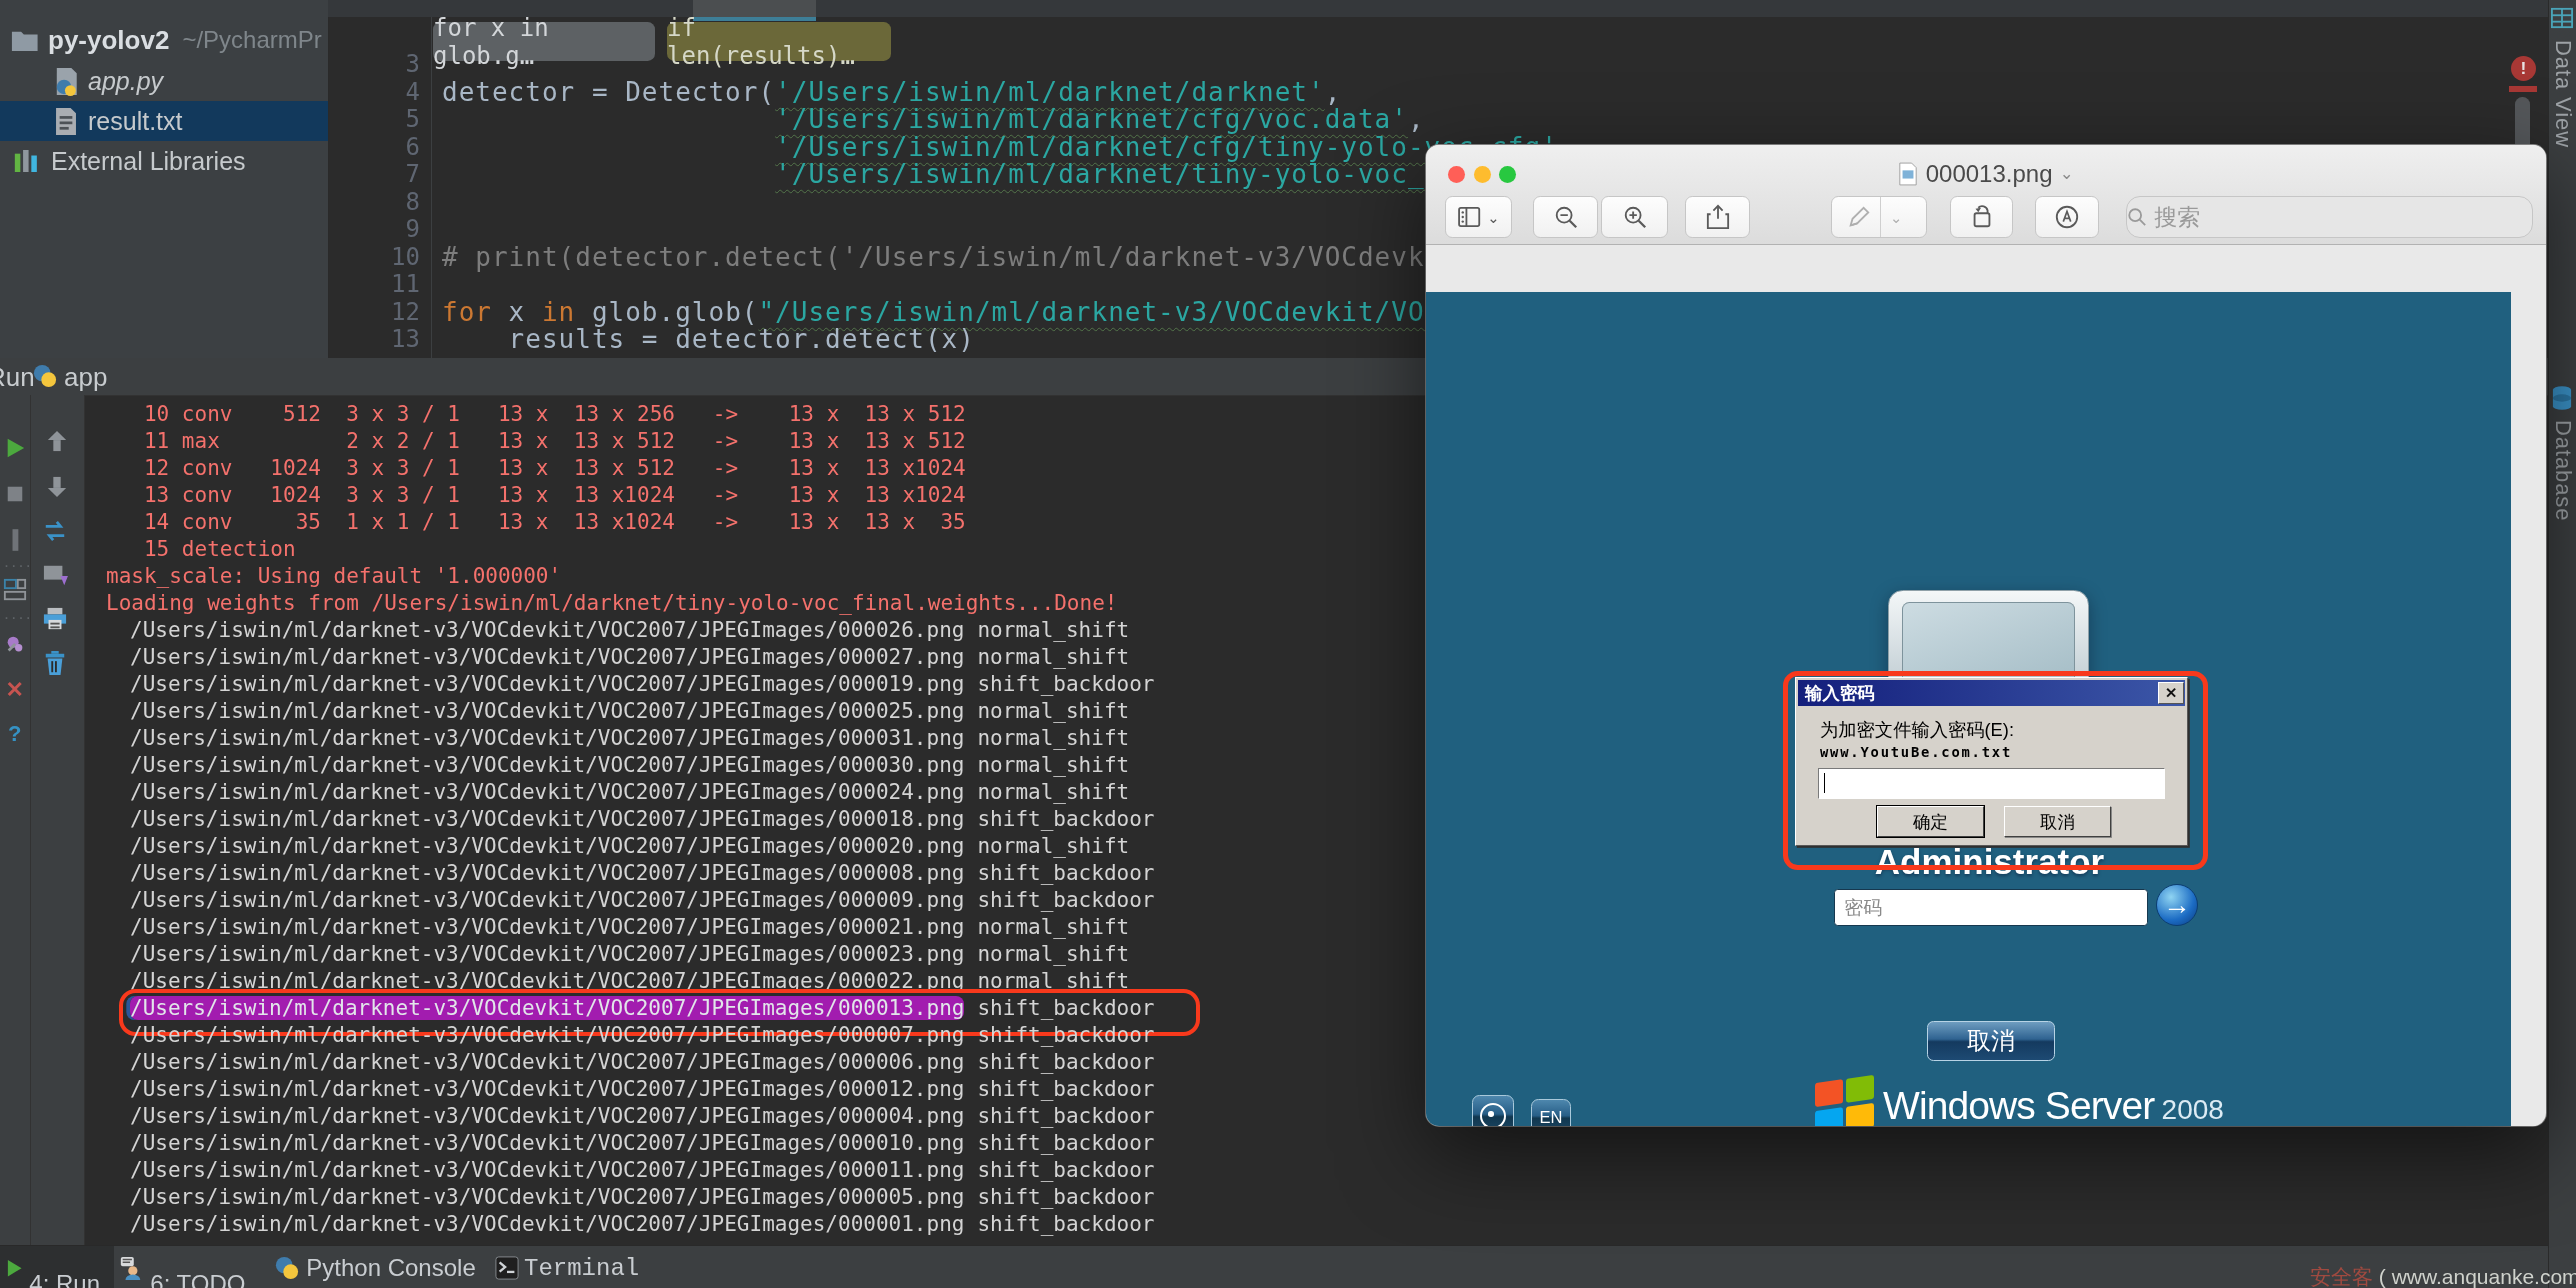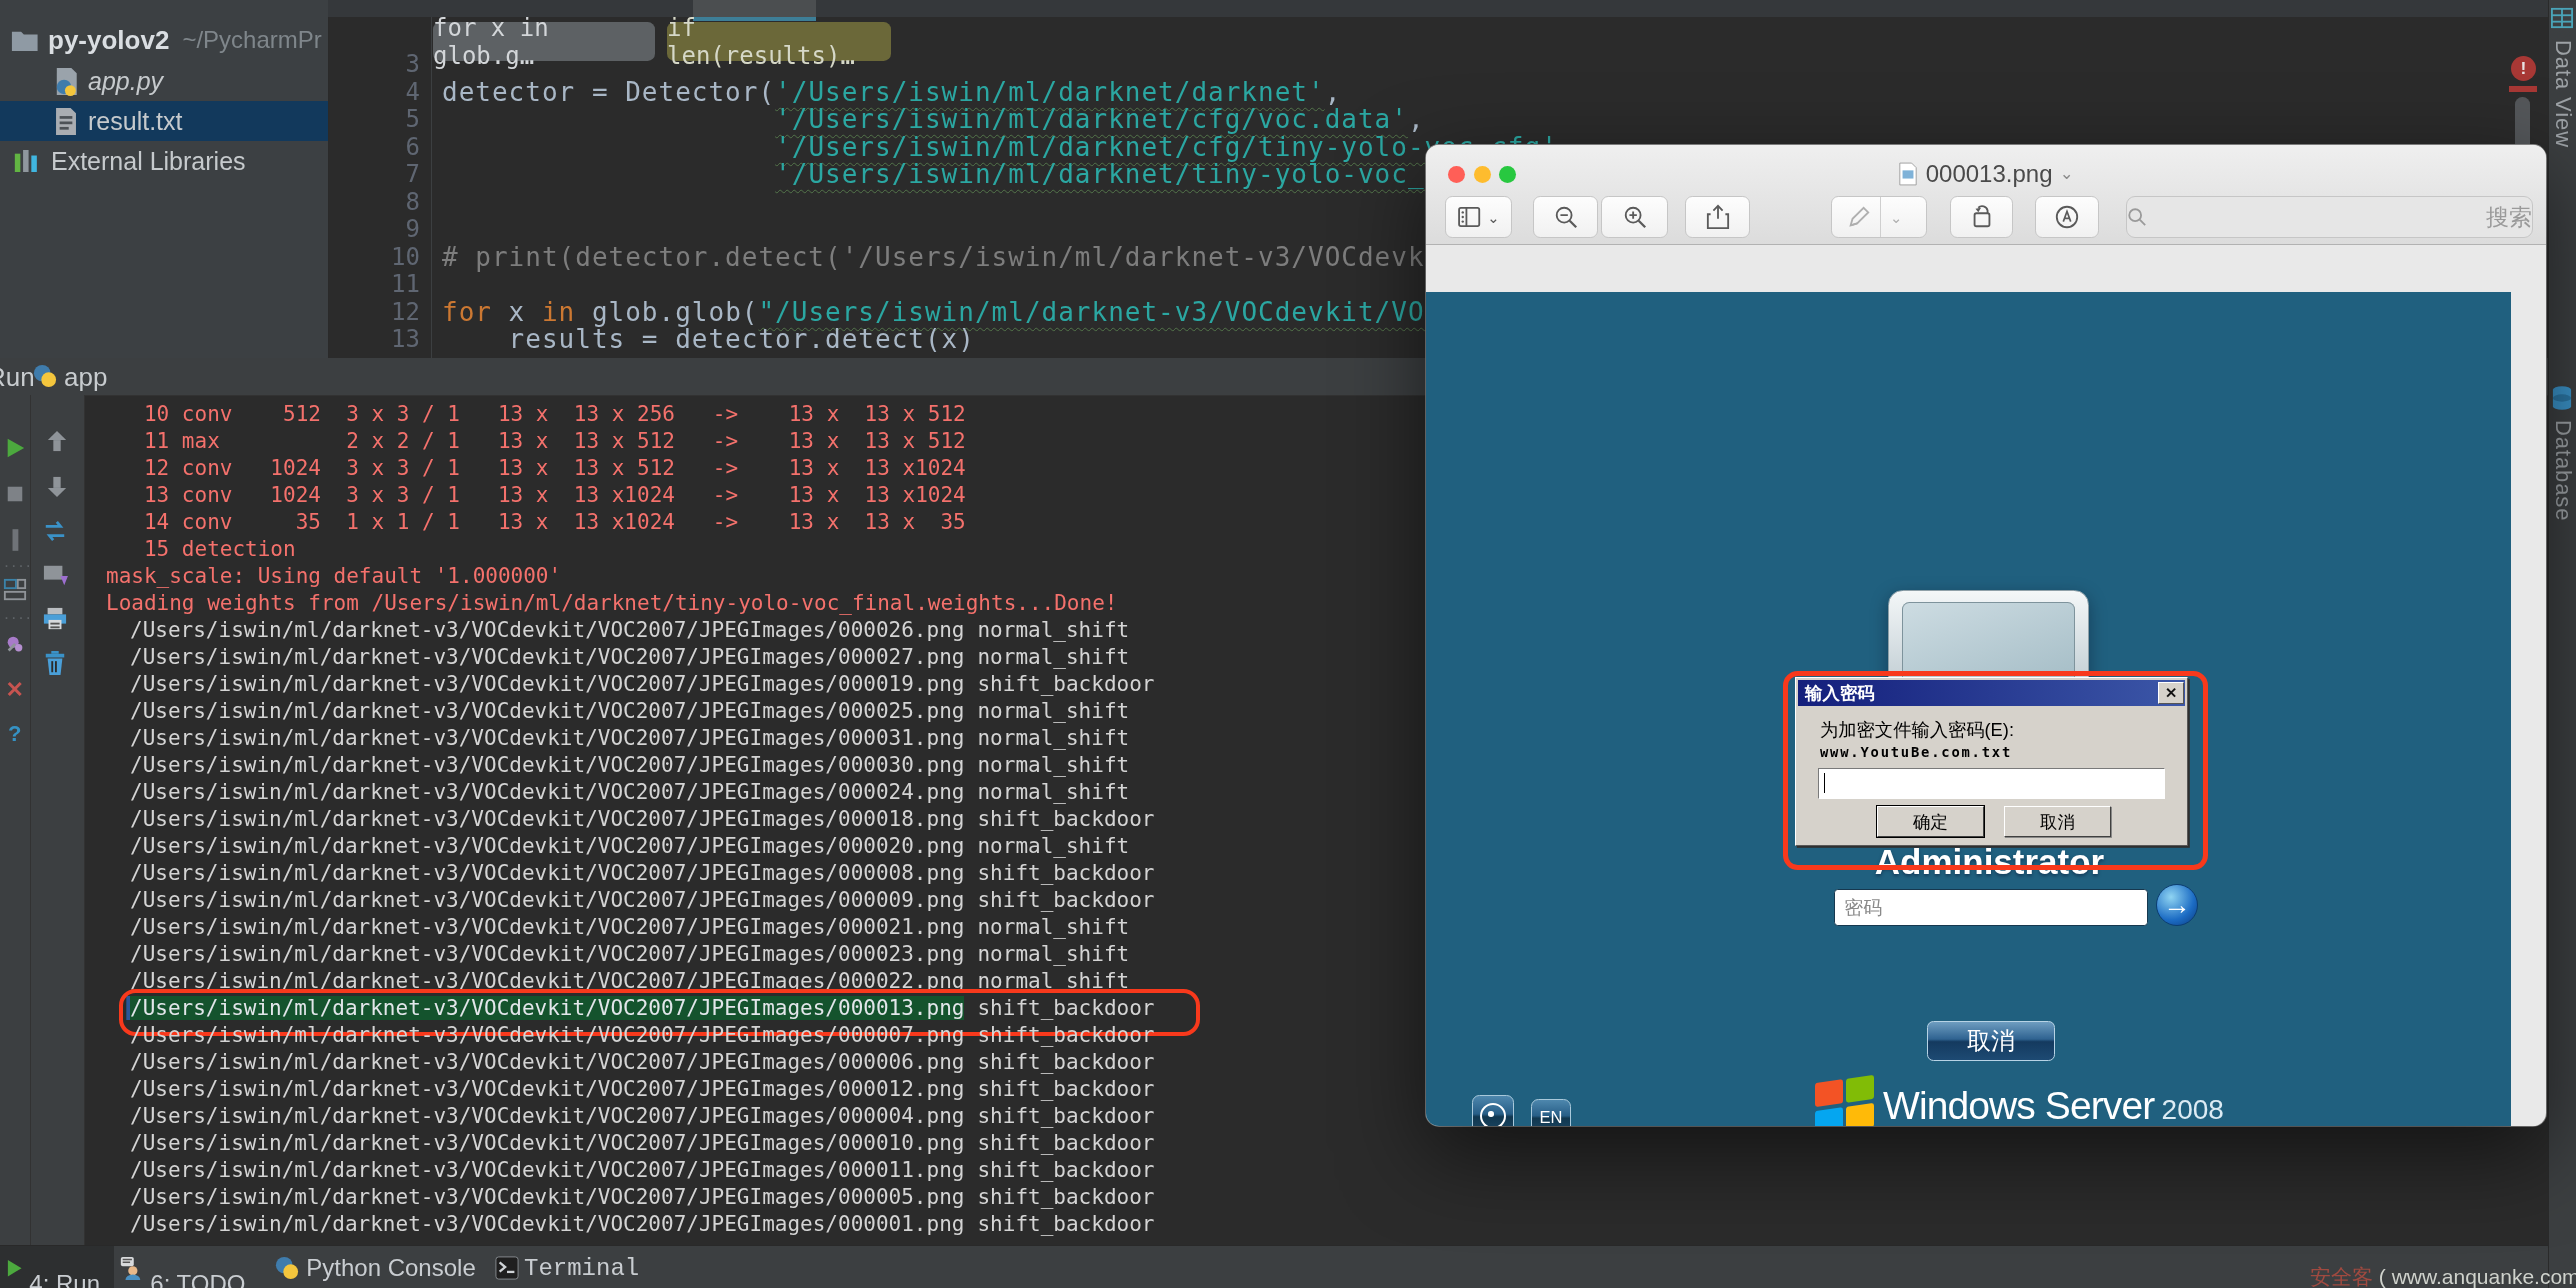--- a/index.html
+++ b/index.html
@@ -47,42 +47,42 @@
   #tool-col1{position:absolute;left:0;top:37px;width:30px;height:851px;background:#3c3f41;border-right:0.9px solid #323232;}
   #tool-col2{position:absolute;left:31px;top:37px;width:53px;height:851px;background:#3c3f41;border-right:0.9px solid #323232;}
   .ticon{position:absolute;width:26px;height:26px;display:flex;align-items:center;justify-content:center;font-size:22px;}
   .dots{position:absolute;color:#5f6367;font-size:16.5px;letter-spacing:1.8px;}
   #console{position:absolute;left:106px;top:43px;width:2470px;height:844px;overflow:hidden;
            font-family:"DejaVu Sans Mono",monospace;font-size:21px;line-height:27px;white-space:pre;}
   .con-line{height:27px;position:relative;}
   .con-red{color:#f4716c;}
   .con-file{color:#d4d4d4;margin-left:24px;}
   .con-file .tag{margin-left:13px;}
-  .con-file.hl .path{background:#14532d;box-shadow:-3.7px 0 0 #2a5699;color:#e2e6ea;}
+  .con-file.hl .path{background:#a21caf;box-shadow:-3.7px 0 0 #2a5699;color:#e2e6ea;border-radius:8px;}
   .con-file.hl::after{content:'';position:absolute;left:-11px;top:-6.4px;width:1073px;height:39px;
            border:4.6px solid #f8391c;border-radius:16.5px;pointer-events:none;}
 
   
   #status-bar{left:0;top:1245px;width:2576px;height:44px;background:#3c3f41;border-top:0.9px solid #292929;}
   .sb-item{position:absolute;top:0;height:44px;display:flex;align-items:center;color:#c9cdd1;font-size:24px;}
   #sb-run{left:0;width:108px;background:#2d2f30;padding-left:5.5px;}
   .mn{display:inline-block;margin-top:32px;}
   .mn::first-letter{text-decoration:underline;}
 
   
   #preview{left:1426px;top:145px;width:1120px;height:981px;border-radius:13px;overflow:hidden;
            box-shadow:0 27.5px 83px rgba(0,0,0,.55),0 0 0 0.9px #8f8f8f;background:#e9e9e9;z-index:50;}
   #pv-header{position:absolute;left:0;top:0;width:100%;height:99px;background:linear-gradient(#efefef,#dcdcdc);border-bottom:0.9px solid #b2b2b2;}
   .tl{position:absolute;top:21px;width:17.4px;height:17.4px;border-radius:50%;}
   #pv-title-group{position:absolute;left:0;top:14.7px;width:100%;display:flex;align-items:center;justify-content:center;gap:7.3px;color:#4a4a4a;font-size:24px;}
   .pv-btn{position:absolute;top:51px;height:40px;background:linear-gradient(#fdfdfd,#f1f1f1);border:0.9px solid #c6c6c6;border-radius:7.3px;
           display:flex;align-items:center;justify-content:center;color:#5a5a5a;}
   .pv-btn svg{display:block;}
-  #pv-search{position:absolute;left:700px;top:51px;width:405px;height:40px;background:#e6e6e6;border:0.9px solid #c6c6c6;border-radius:9px;
-          display:flex;align-items:center;justify-content:space-between;gap:7.3px;color:#9a9a9a;font-size:23px;}
+  #pv-search{position:absolute;left:700px;top:51px;width:405px;height:40px;background:#e6e6e6;border:0.9px solid #c6c6c6;border-radius:14px;
+          display:flex;align-items:center;justify-content:flex-start;gap:7.3px;color:#9a9a9a;font-size:23px;}
   #pv-image{position:absolute;left:0;top:147px;width:1085px;height:891px;background:#20607f;overflow:hidden;}
 
   
   #user-tile{position:absolute;left:462px;top:298px;width:199px;height:119px;border-radius:14.7px;
              background:linear-gradient(#f4f7f8,#b4c3ca);box-shadow:0 5.5px 16.5px rgba(0,0,20,.35);border:0.9px solid #8fa0a8;}
   #user-tile .screen{position:absolute;left:13px;top:11px;right:13px;bottom:0;border-radius:7.3px;
              background:linear-gradient(160deg,#cddce2,#9db7c1);border:1.8px solid #7e939c;border-bottom:none;}
   #red-annotation{position:absolute;left:357px;top:379px;width:415px;height:189px;border:5.5px solid #f8391c;border-radius:14.7px;z-index:30;}
   #win-dialog{position:absolute;left:369px;top:385px;width:391px;height:167px;background:#d6d2cb;z-index:20;
               border:1.8px solid;border-color:#ffffff #585858 #585858 #ffffff;box-shadow:1.8px 1.8px 0 #2f2f2f;}

